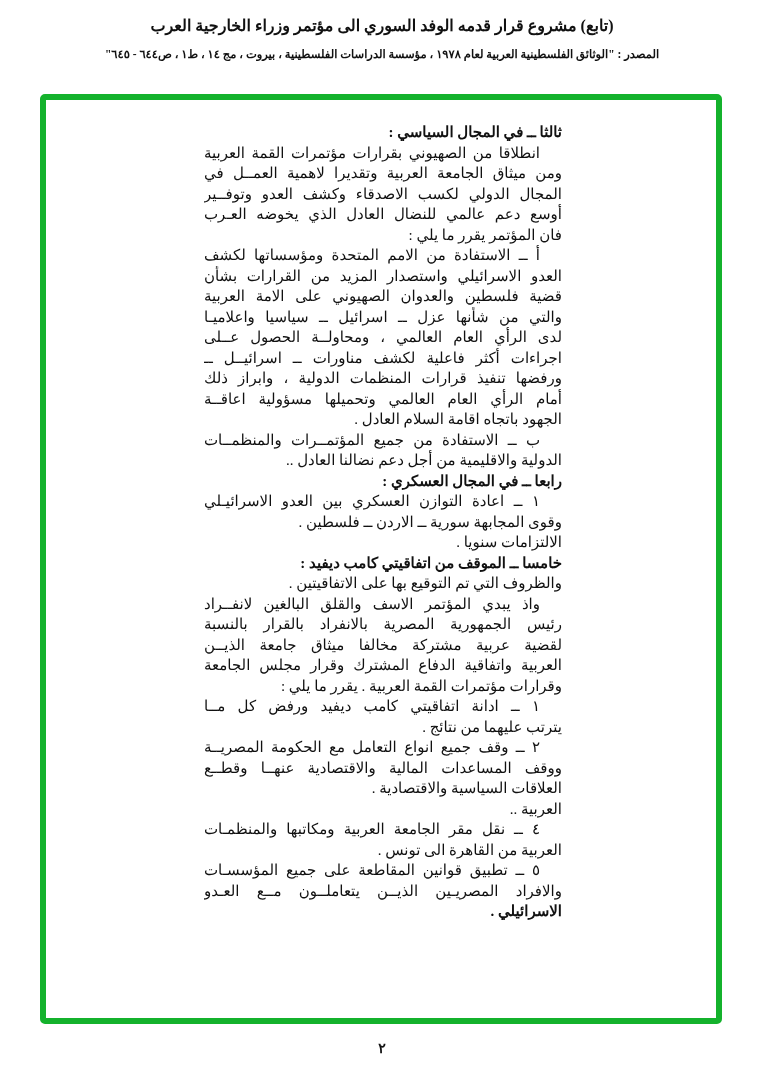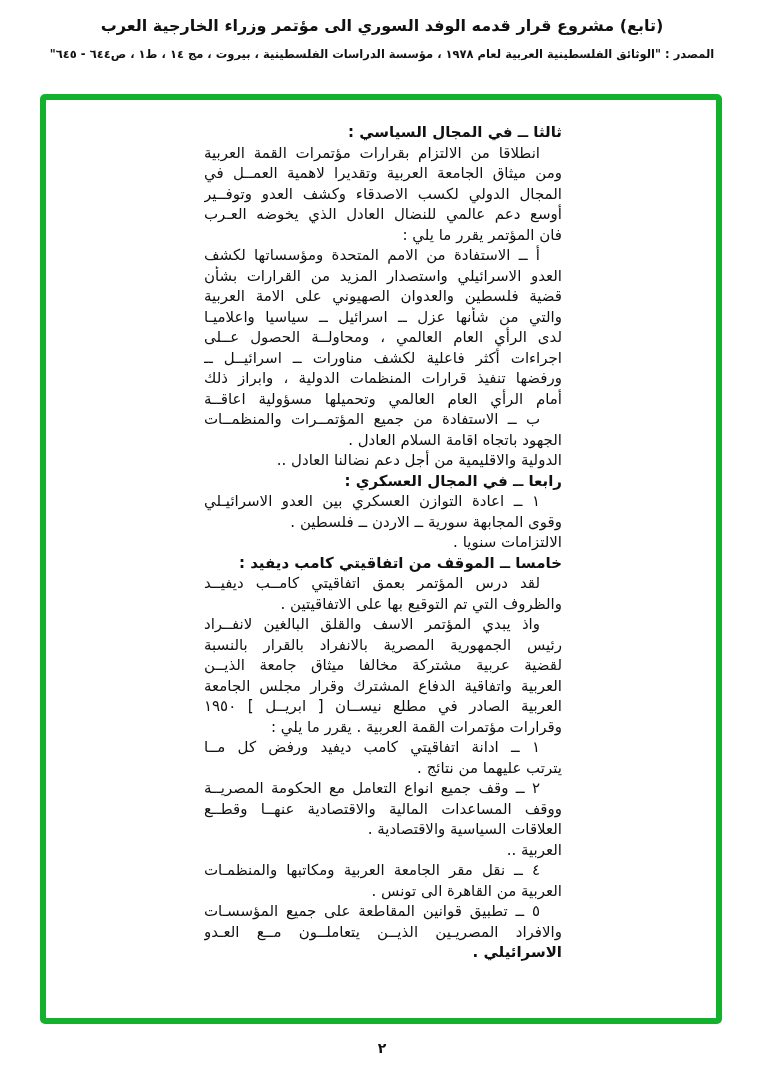--- a/index.html
+++ b/index.html
@@ -1,15 +1,15 @@
 <!DOCTYPE html>
 <html lang="ar" dir="rtl"><head>
 <meta charset="utf-8">
 <style>
-  * { margin: 0; padding: 0; box-sizing: border-box; }
+  * { margin: 0; padding: 0; box-sizing: border-box; font-family: Liberation Serif, serif; }
   html, body { width: 764px; height: 1082px; }
   body {
     position: relative;
     background: #ffffff;
     font-family: "DejaVu Sans", sans-serif;
     color: #111111;
     overflow: hidden;
     direction: rtl;
   }
   .header {
@@ -75,48 +75,46 @@
 
 <div class="header">
   <div class="header-title">(تابع)  مشروع قرار قدمه الوفد السوري الى مؤتمر وزراء الخارجية العرب</div>
   <div class="header-source">المصدر : "الوثائق الفلسطينية العربية لعام ١٩٧٨ ، مؤسسة الدراسات الفلسطينية ، بيروت ، مج ١٤ ، ط١ ، ص٦٤٤ - ٦٤٥"</div>
 </div>
 
 <div class="green-frame"></div>
 
 <div class="doc-body">
     <div class="line bold">ثالثا ــ في المجال السياسي :</div>
-    <div class="line indent justify">انطلاقا من الالتزام بقرارات مؤتمرات القمة العربية</div>
+    <div class="line indent justify">انطلاقا من الصهيوني بقرارات مؤتمرات القمة العربية</div>
     <div class="line justify">ومن ميثاق الجامعة العربية وتقديرا لاهمية العمــل في</div>
     <div class="line justify">المجال الدولي لكسب الاصدقاء وكشف العدو وتوفــير</div>
     <div class="line justify">أوسع دعم عالمي للنضال العادل الذي يخوضه العـرب</div>
     <div class="line">فان المؤتمر يقرر ما يلي :</div>
     <div class="line indent justify">أ ــ الاستفادة من الامم المتحدة ومؤسساتها لكشف</div>
     <div class="line justify">العدو الاسرائيلي واستصدار المزيد من القرارات بشأن</div>
     <div class="line justify">قضية فلسطين والعدوان الصهيوني على الامة العربية</div>
     <div class="line justify">والتي من شأنها عزل ــ اسرائيل ــ سياسيا واعلاميـا</div>
     <div class="line justify">لدى الرأي العام العالمي ، ومحاولــة الحصول عــلى</div>
     <div class="line justify">اجراءات أكثر فاعلية لكشف مناورات ــ اسرائيــل ــ</div>
     <div class="line justify">ورفضها تنفيذ قرارات المنظمات الدولية ، وابراز ذلك</div>
     <div class="line justify">أمام الرأي العام العالمي وتحميلها مسؤولية اعاقــة</div>
+    <div class="line">الجهود باتجاه اقامة السلام العادل .</div>
     <div class="line indent justify">ب ــ الاستفادة من جميع المؤتمــرات والمنظمــات</div>
-    <div class="line">الجهود باتجاه اقامة السلام العادل .</div>
     <div class="line">الدولية والاقليمية من أجل دعم نضالنا العادل ..</div>
     <div class="line bold">رابعا ــ في المجال العسكري :</div>
     <div class="line indent justify">١ ــ اعادة التوازن العسكري بين العدو الاسرائيـلي</div>
     <div class="line">وقوى المجابهة سورية ــ الاردن ــ فلسطين .</div>
     <div class="line">الالتزامات سنويا .</div>
     <div class="line bold">خامسا ــ الموقف من اتفاقيتي كامب ديفيد :</div>
-    <div class="line indent justify">لقد درس المؤتمر بعمق اتفاقيتي كامــب ديفيــد</div>
     <div class="line">والظروف التي تم التوقيع بها على الاتفاقيتين .</div>
     <div class="line indent justify">واذ يبدي المؤتمر الاسف والقلق البالغين لانفــراد</div>
     <div class="line justify">رئيس الجمهورية المصرية بالانفراد بالقرار بالنسبة</div>
     <div class="line justify">لقضية عربية مشتركة مخالفا ميثاق جامعة الذيــن</div>
     <div class="line justify">العربية واتفاقية الدفاع المشترك وقرار مجلس الجامعة</div>
-    <div class="line justify">العربية الصادر في مطلع نيســان [ ابريــل ] ١٩٥٠</div>
     <div class="line">وقرارات مؤتمرات القمة العربية . يقرر ما يلي :</div>
     <div class="line indent justify">١ ــ ادانة اتفاقيتي كامب ديفيد ورفض كل مــا</div>
     <div class="line">يترتب عليهما من نتائج .</div>
     <div class="line indent justify">٢ ــ وقف جميع انواع التعامل مع الحكومة المصريــة</div>
     <div class="line justify">ووقف المساعدات المالية والاقتصادية عنهــا وقطــع</div>
     <div class="line">العلاقات السياسية والاقتصادية .</div>
     <div class="line">العربية ..</div>
     <div class="line indent justify">٤ ــ نقل مقر الجامعة العربية ومكاتبها والمنظمـات</div>
     <div class="line">العربية من القاهرة الى تونس .</div>
     <div class="line indent justify">٥ ــ تطبيق قوانين المقاطعة على جميع المؤسسـات</div>

